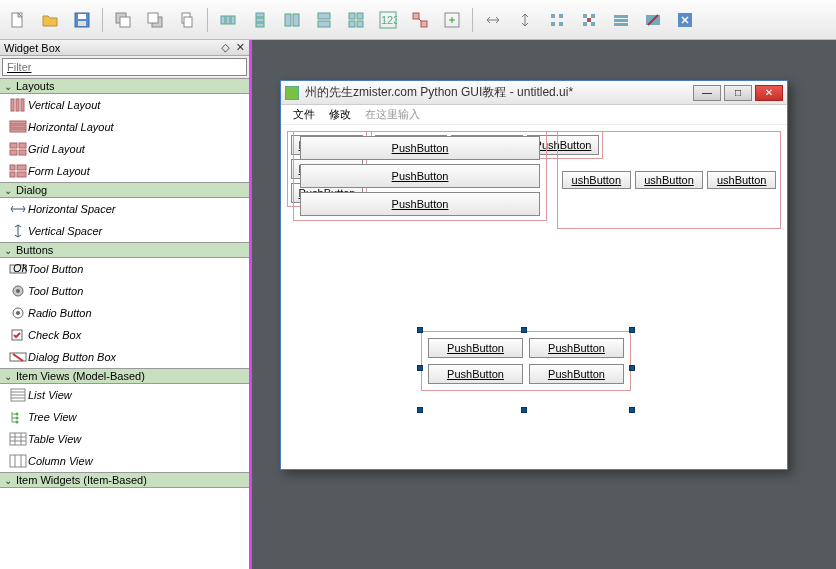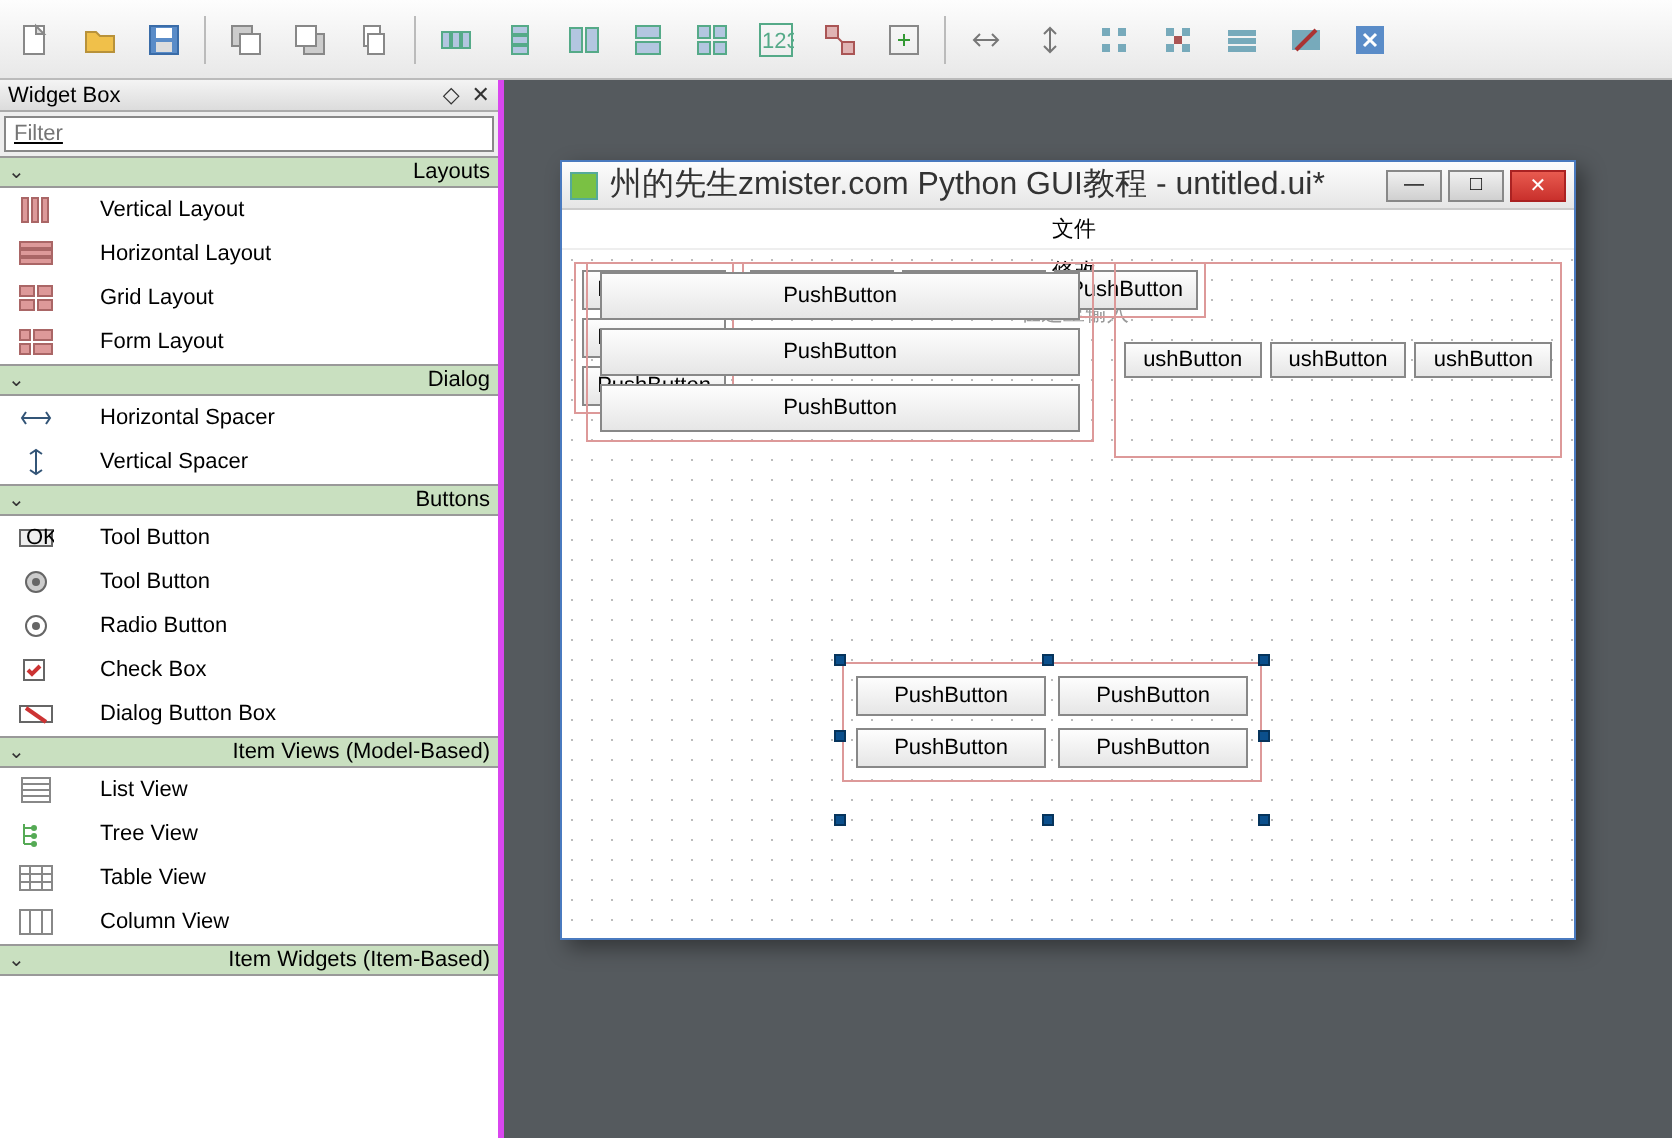--- a/index.html
+++ b/index.html
@@ -17,44 +17,44 @@
 .panel { width: 252px; background: #eee; border-right: 3px solid #d946ef; display: flex; flex-direction: column; }
 .panel-title { background: linear-gradient(#f4f4f4,#dcdcdc); border-bottom: 1px solid #aaa; padding: 1px 4px; font-size: 11px; display: flex; justify-content: space-between; align-items: center; }
 .panel-title .ctrls { display:flex; gap:6px; }
 .panel-title .ctrls span { cursor:pointer; font-size:11px; color:#333; }
 .filter { margin: 2px; }
 .filter input { width: 100%; border: 1px solid #888; padding: 2px 4px; font-size: 11px; text-decoration: underline; }
 
 .tree { flex: 1; overflow-y: auto; background: #fff; }
 .cat { background: #c9e0c0; border-top: 1px solid #999; border-bottom: 1px solid #999; padding: 1px 4px; display: flex; align-items: center; cursor: pointer; font-size:11px; }
 .cat .chev { width: 12px; font-size: 10px; color: #333; }
-.cat .label { flex: 1; text-align: right; }
-.item { display: flex; align-items: center; gap: 22px; padding: 3px 16px 3px 8px; cursor: move; background:#fff; }
+.cat .label { flex: 1; text-align: left; }
+.item { display: flex; align-items: center; gap: 0; padding: 3px 16px 3px 8px; cursor: move; background:#fff;font-style:italic; }
 .item .ico { width: 20px; height: 16px; display: flex; align-items:center; justify-content:center; }
 
 
 .canvas { flex: 1; background: #555a5e; position: relative; }
 
 
 .dwindow { position: absolute; left: 28px; top: 40px; width: 508px; height: 390px; background: #fff; border: 1px solid #4a7abf; box-shadow: 4px 4px 10px rgba(0,0,0,0.4); }
 .titlebar { height: 24px; background: linear-gradient(#fdfdfd,#e6e6e6); border-bottom: 1px solid #ccc; display: flex; align-items: center; padding: 0 4px; gap: 6px; }
 .titlebar .qt-ico { width:14px; height:14px; background:#7ac143; border:1px solid #5a9; }
-.titlebar .title { flex: 1; color: #333; font-size: 16px; }
+.titlebar .title { flex: 1; color: #333; font-size: 12px; }
 .winbtns { display:flex; gap:3px; }
 .winbtn { width:28px; height:16px; background:linear-gradient(#f0f0f0,#d0d0d0); border:1px solid #888; display:flex; align-items:center; justify-content:center; font-size:10px; cursor:pointer; }
 .winbtn.close { background: linear-gradient(#e85a4f,#c9302c); color:#fff; border-color:#a22; }
-.menubar { height:20px; display:flex; align-items:center; gap:2px; padding-left:6px; border-bottom:1px solid #eee;flex-direction:column; }
+.menubar { height:20px; display:flex; align-items:center; gap:2px; padding-left:6px; border-bottom:1px solid #eee; }
 .menubar .mitem { padding:2px 6px; cursor:pointer; }
 .menubar .mitem.hint { color:#999; }
 
 .form-body { position:relative; padding:2px; height: calc(100% - 44px); background-image: radial-gradient(#bbb 0.5px, transparent 0.5px); background-size: 10px 10px; }
 
 
 .layout-box { position:absolute; border:1px solid #d99; }
-.push { background: linear-gradient(#fdfdfd,#e6e6e6); border:1px solid #888; padding:3px 0; text-align:center; min-width:60px; cursor:pointer; font-size:11px; }
+.push { background: linear-gradient(#fdfdfd,#e6e6e6); border:1px solid #888; padding:3px 0; text-align:center; min-width:60px; cursor:pointer; font-size:11px;text-decoration:underline; }
 
 .vbox1 { left:12px; top:6px; width:254px; }
 .vbox1 .push { display:block; margin:4px 6px; height:24px; line-height:17px; }
 
 .hbox1 { left:276px; top:6px; width:224px; height:98px; display:flex; align-items:center; justify-content:center; gap:4px; padding:0 4px; }
 .hbox1 .push { flex:1; min-width:0; white-space:nowrap; overflow:hidden; padding:2px 0; }
 
 .flow1 { left:12px; top:116px; width:330px; display:flex; flex-wrap:wrap; gap:4px; padding:4px; border:none; }
 .flow1 .push { width:72px; }
 .flow1 .col { display:flex; flex-direction:column; gap:4px; border:1px solid #d99; padding:3px; }

